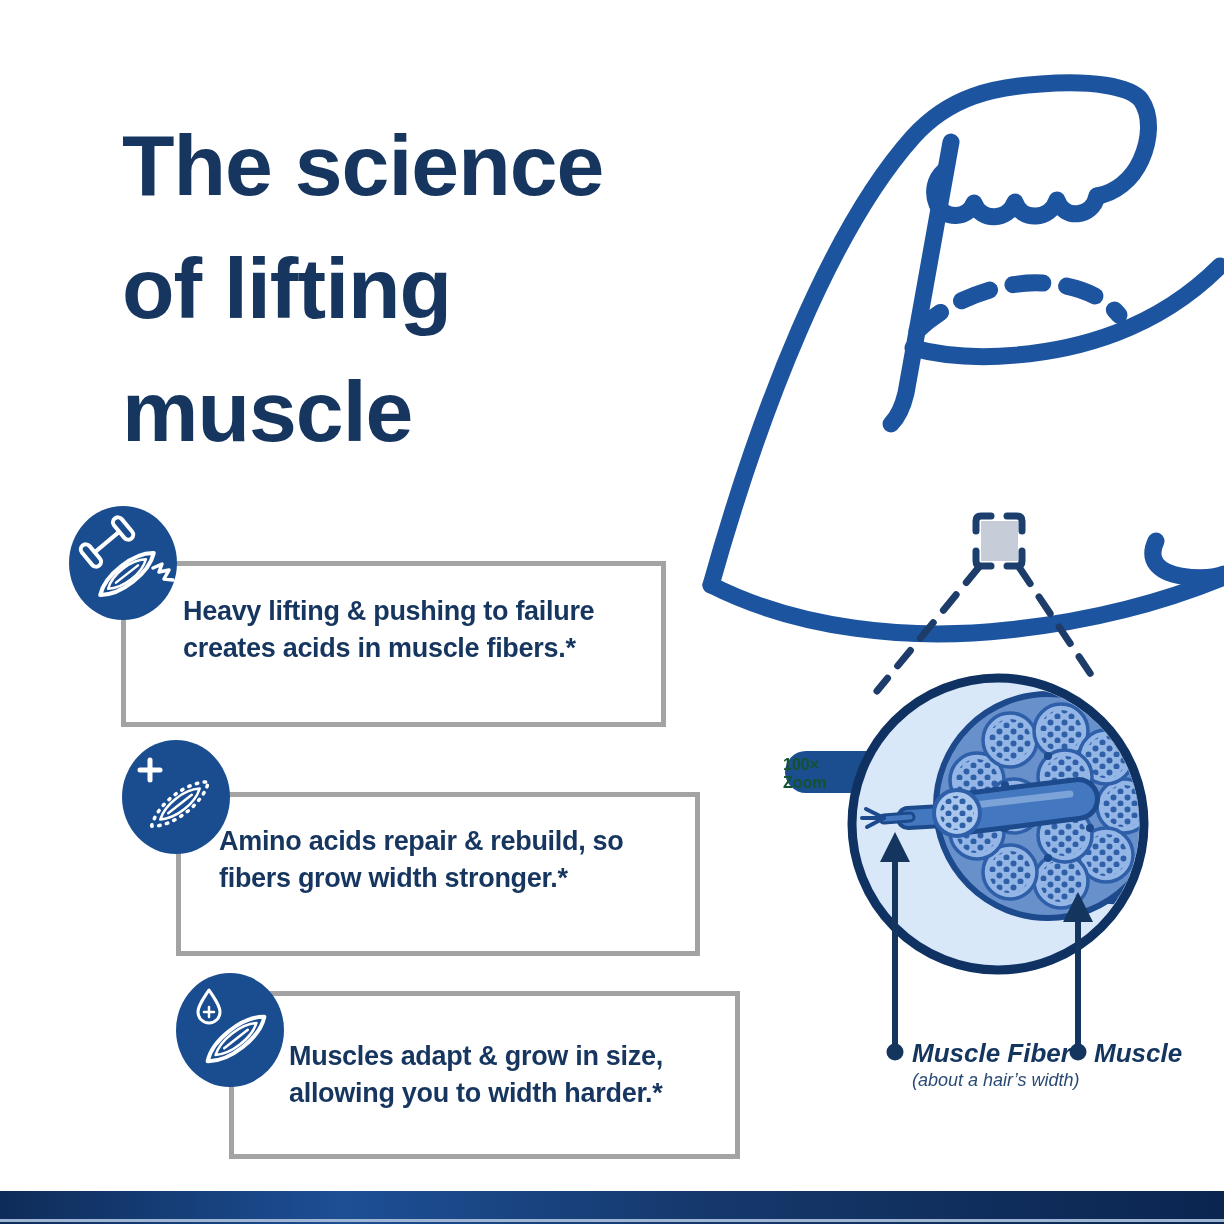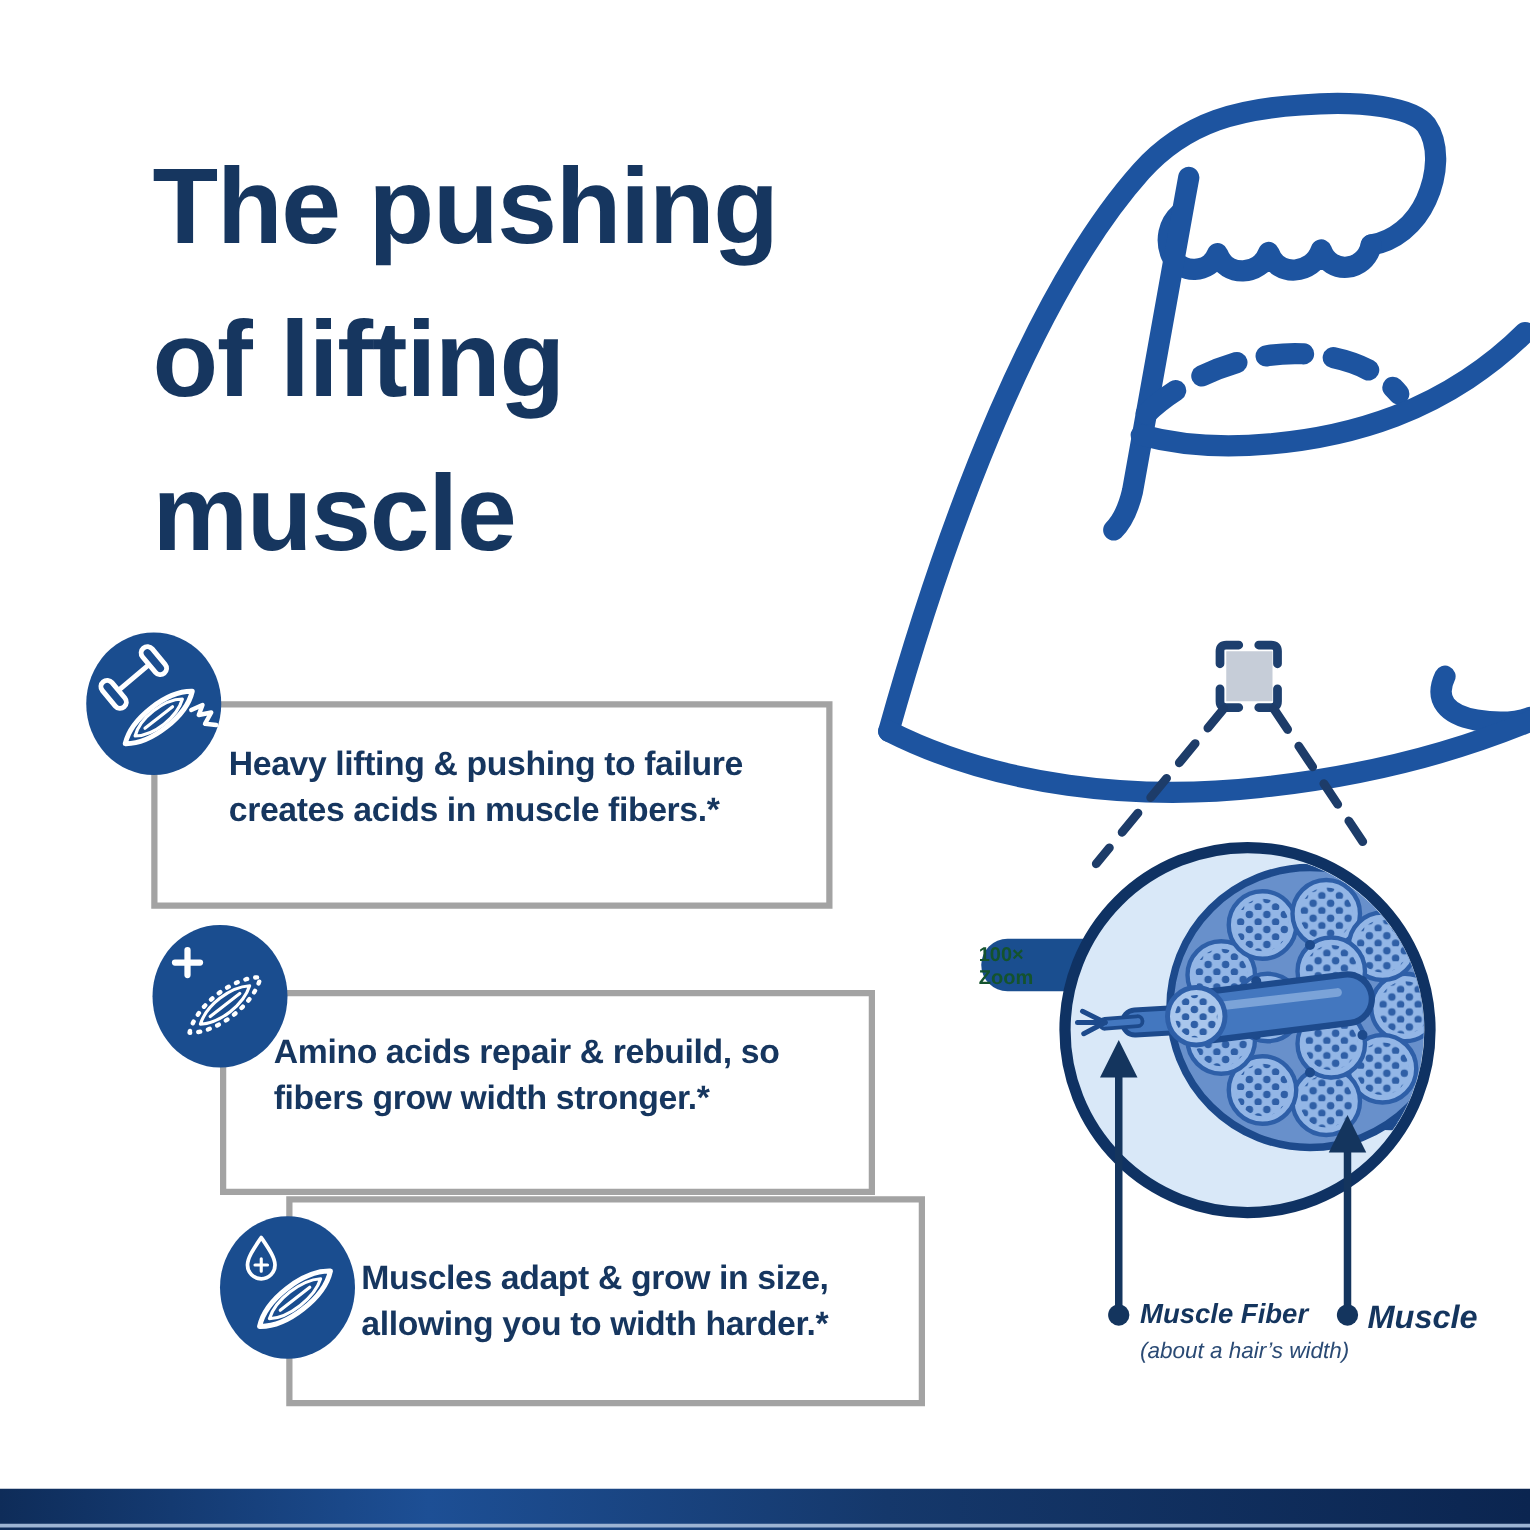--- a/index.html
+++ b/index.html
@@ -21,42 +21,42 @@
   }
   .step-box .txt{
     color:#16365f;font-weight:700;font-size:27px;line-height:37px;
     letter-spacing:-0.3px;
   }
   .step-box .txt span{display:block;}
   #box1{left:121px;top:561px;width:535px;height:156px;}
   #box1 .txt{margin-left:57px;position:relative;top:-14px;}
   #box2{left:176px;top:792px;width:514px;height:154px;}
   #box2 .txt{margin-left:38px;position:relative;top:-14px;}
-  #box3{left:229px;top:957px;width:501px;height:158px;}
+  #box3{left:229px;top:991px;width:501px;height:158px;}
   #box3 .txt{margin-left:55px;position:relative;top:0px;}
   
   .step-circle{
     position:absolute;width:108px;height:114px;border-radius:50%;
     background:#1a4d8f;z-index:5;
   }
   #circ1{left:69px;top:506px;}
   #circ2{left:122px;top:740px;}
   #circ3{left:176px;top:973px;}
   .step-circle svg{position:absolute;left:0;top:0;}
   
   #illustration{position:absolute;left:0;top:0;width:1224px;height:1224px;}
   
   .zoom-badge-text{
     position:absolute;left:783px;top:756px;width:74px;text-align:left;
     color:#14532d;font-size:16px;line-height:18px;font-weight:700;z-index:4;
   }
   .zoom-badge-text span{display:block;}
   .fiber-label{
     position:absolute;left:912px;top:1038px;color:#14355e;
-    font-size:22px;font-weight:700;font-style:italic;z-index:6;
+    font-size:26px;font-weight:700;font-style:italic;z-index:6;
   }
   .fiber-note{
     position:absolute;left:912px;top:1070px;color:#2a4a74;
     font-size:18px;font-style:italic;z-index:6;
   }
   .muscle-label{
     position:absolute;left:1094px;top:1038px;color:#14355e;
     font-size:26px;font-weight:700;font-style:italic;z-index:6;
   }
   
@@ -67,21 +67,21 @@
   .footer-stripe{
     position:absolute;left:0;bottom:2px;width:100%;height:3px;background:#9db4d3;
   }
 </style>
 </head>
 <body>
 
 <div id="canvas">
 
   <div class="title">
-    <span>The pushing</span>
+    <span>The science</span>
     <span>of lifting</span>
     <span>muscle</span>
   </div>
 
   <svg id="illustration" viewBox="0 0 1224 1224">
     <defs>
       <pattern id="pd" width="14" height="12" patternUnits="userSpaceOnUse">
         <circle cx="3.5" cy="3.5" r="3" fill="#2f5fa6"></circle>
         <circle cx="10.5" cy="9.5" r="3" fill="#2f5fa6"></circle>
       </pattern>

